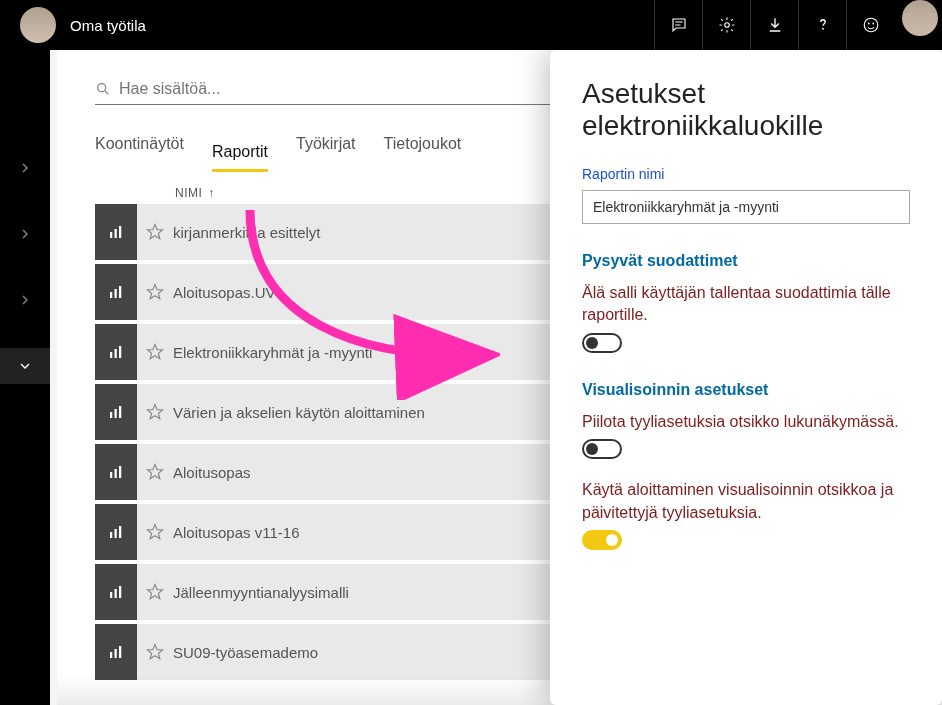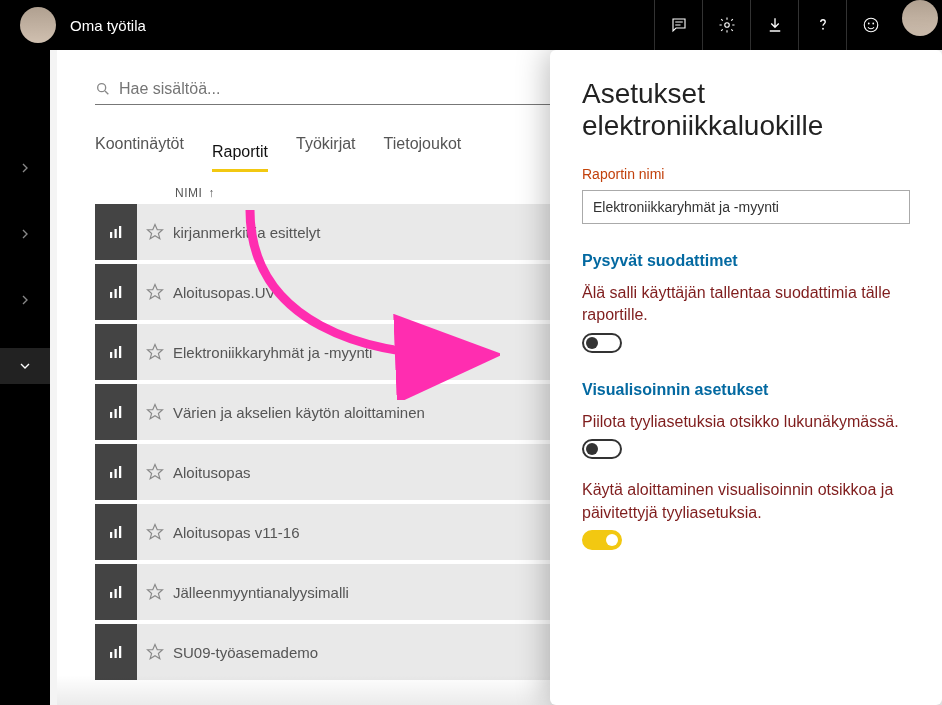--- a/index.html
+++ b/index.html
@@ -36,21 +36,21 @@
   .reportlist { display: flex; flex-direction: column; gap: 4px; margin-left: 28px; }
   .row { display: flex; align-items: center; height: 56px; background: #e9e9e9; }
   .row .iconcell { width: 42px; height: 56px; background: #444; display: flex; align-items: center; justify-content: center; }
   .row .iconcell svg { width: 18px; height: 18px; fill: #fff; }
   .row .star { width: 36px; display: flex; align-items: center; justify-content: center; }
   .row .star svg { width: 18px; height: 18px; fill: none; stroke: #888; stroke-width: 1.5; }
   .row .name { font-size: 15px; color: #555; }
   
   .panel { position: absolute; right: 0; top: 50px; width: 392px; height: calc(100% - 50px); background: #fff; box-shadow: -4px 0 30px rgba(0,0,0,0.25); padding: 28px 32px; border-radius: 6px; }
   .panel h1 { font-size: 28px; font-weight: 400; color: #222; margin-bottom: 24px; }
-  .panel .fieldlabel { font-size: 14px; color: #c2410c; margin: 16px 0 8px 0; }
+  .panel .fieldlabel { font-size: 14px; color: #1d4ed8; margin: 16px 0 8px 0; }
   .panel input[type=text] { width: 100%; border: 1px solid #aaa; padding: 8px 10px; font-size: 14px; color: #333; }
   .panel .section { font-size: 16px; font-weight: 700; color: #0369a1; margin: 28px 0 12px 0; }
   .panel .desc { font-size: 16px; color: #7f1d1d; line-height: 1.4; margin-bottom: 6px; }
   
   .toggle { width: 40px; height: 20px; border-radius: 10px; position: relative; cursor: pointer; margin-top: 2px; }
   .toggle.off { border: 2px solid #333; background: #fff; }
   .toggle.off::after { content: ""; position: absolute; left: 2px; top: 2px; width: 12px; height: 12px; border-radius: 50%; background: #333; }
   .toggle.on { background: #f2c811; border: 2px solid #f2c811; }
   .toggle.on::after { content: ""; position: absolute; right: 2px; top: 2px; width: 12px; height: 12px; border-radius: 50%; background: #fff; }
   

